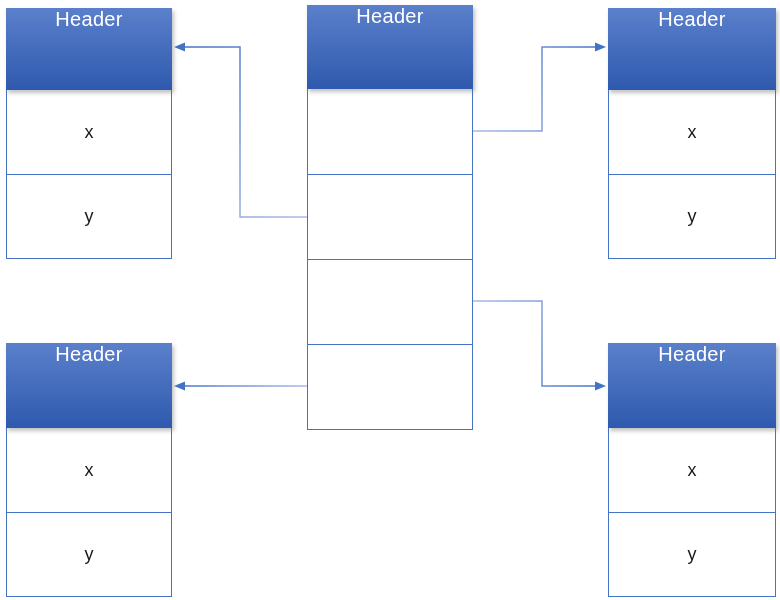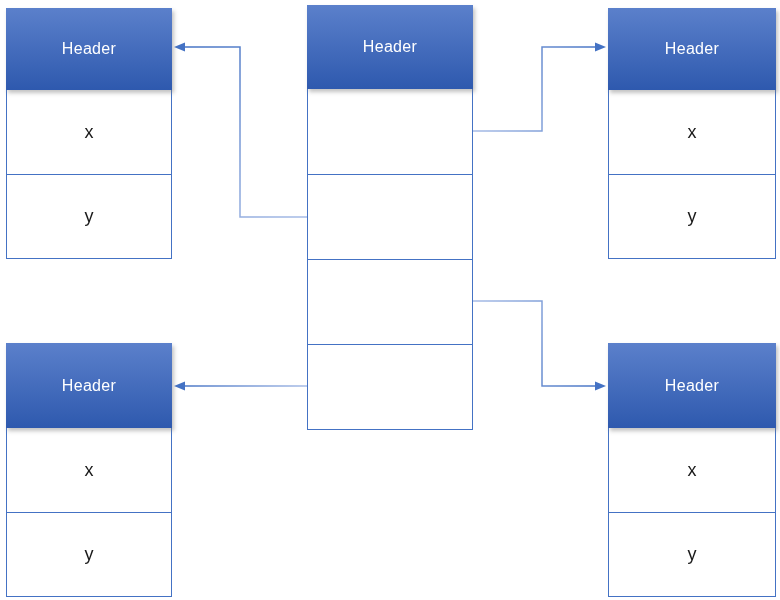--- a/index.html
+++ b/index.html
@@ -24,25 +24,25 @@
     left: 0; top: 0;
     width: 780px; height: 600px;
     pointer-events: none;
   }
 
   .dtable {
     position: absolute;
   }
   .thead {
     display: flex;
-    align-items: center;
+    align-items: flex-start;
     justify-content: center;
     background: linear-gradient(180deg, var(--header-gradient-top, #5b80cb) 0%, var(--header-gradient-bottom, #2e59ae) 100%);
     color: var(--header-text, #ffffff);
-    font-size: 16px;
+    font-size: 20px;
     letter-spacing: 0.3px;
     box-shadow: 2px 3px 4px rgba(120,120,120,0.45);
     position: relative;
     z-index: 2;
   }
   .tbody {
     border: 1.4px solid var(--cell-border, #4472c4);
     border-top: none;
     background: #ffffff;
   }

